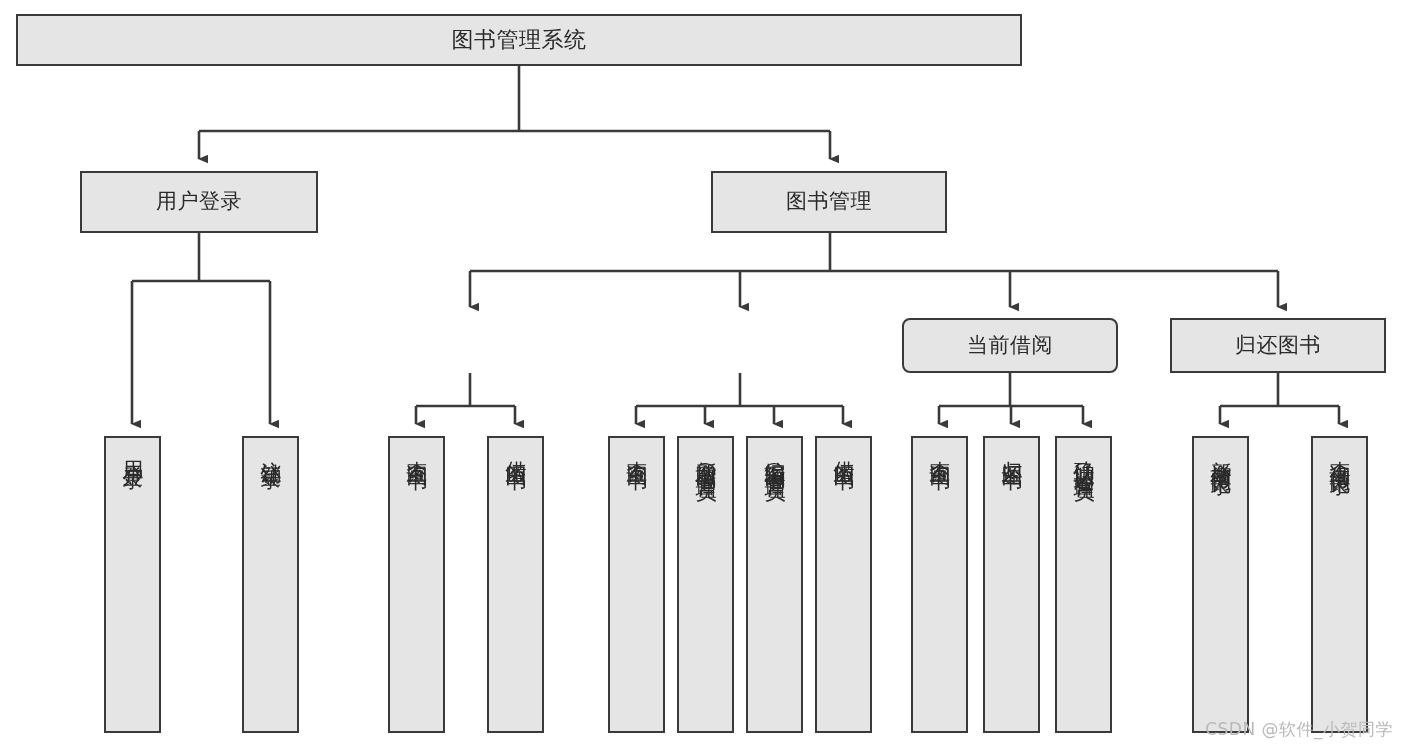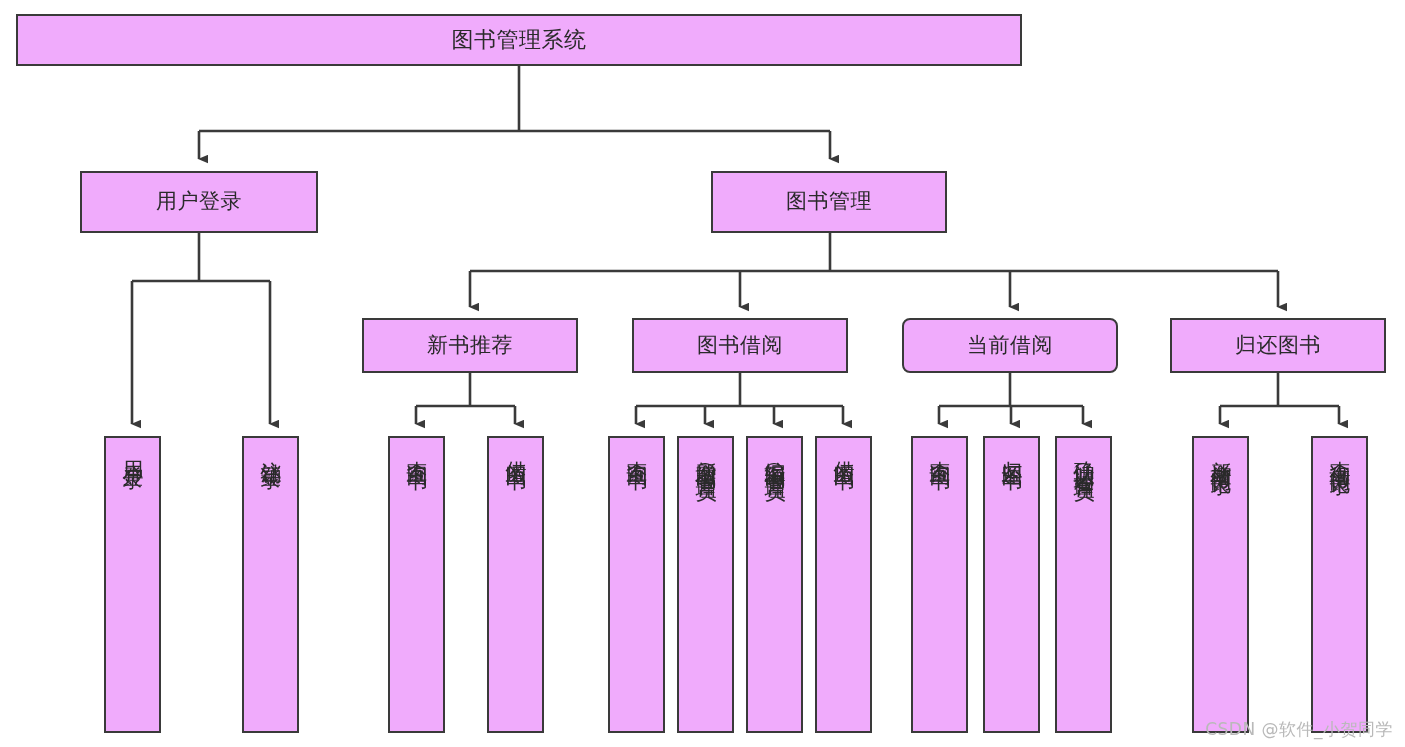--- a/index.html
+++ b/index.html
@@ -21,21 +21,21 @@
     position: absolute;
     left: 0;
     top: 0;
     width: 1405px;
     height: 747px;
   }
   .node-box {
     position: absolute;
     box-sizing: border-box;
     border: 2.5px solid #3a3a3a;
-    background: #f0abfc;
+    background: #e5e5e5;
     display: flex;
     align-items: center;
     justify-content: center;
     color: #2a2a2a;
   }
   .node-label {
     font-size: 21px;
     line-height: 1.1;
     letter-spacing: 0.5px;
     white-space: nowrap;
@@ -126,26 +126,20 @@
     <span class="node-label">图书管理系统</span>
   </div>
 
   <div class="node-box level2" style="left:80px; top:171px; width:238px; height:62px;">
     <span class="node-label">用户登录</span>
   </div>
   <div class="node-box level2" style="left:711px; top:171px; width:236px; height:62px;">
     <span class="node-label">图书管理</span>
   </div>
 
-  <div class="node-box level3" style="left:362px; top:318px; width:216px; height:55px;">
-    <span class="node-label">新书推荐</span>
-  </div>
-  <div class="node-box level3" style="left:632px; top:318px; width:216px; height:55px;">
-    <span class="node-label">图书借阅</span>
-  </div>
   <div class="node-box level3" style="left:902px; top:318px; width:216px; height:55px;border-radius:8px;">
     <span class="node-label">当前借阅</span>
   </div>
   <div class="node-box level3" style="left:1170px; top:318px; width:216px; height:55px;">
     <span class="node-label">归还图书</span>
   </div>
 
   <div class="node-box vertical" style="left:104px; top:436px; width:57px; height:297px;">
     <span class="node-label">用户登录</span>
   </div>

